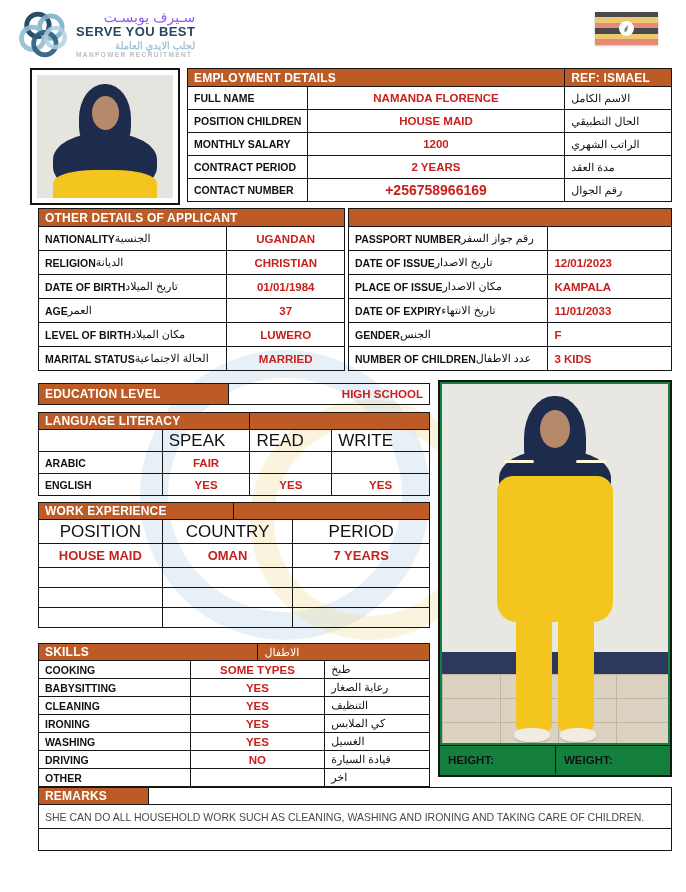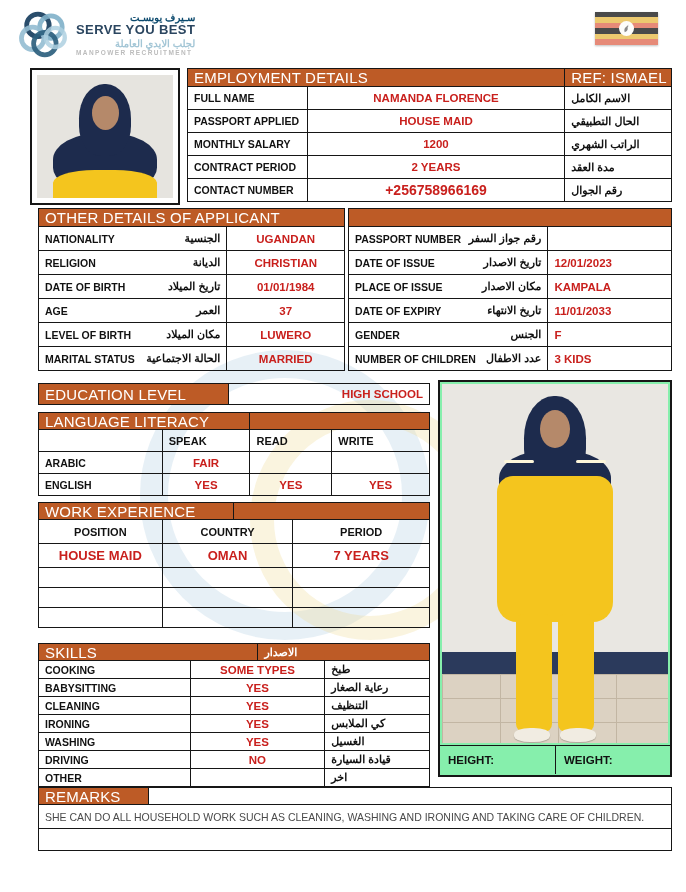--- a/index.html
+++ b/index.html
@@ -9,54 +9,54 @@
 
 
 .watermark{position:absolute;left:100px;top:340px;width:420px;height:330px;z-index:0;pointer-events:none}
 .wm-ring1{position:absolute;left:40px;top:10px;width:290px;height:290px;border:28px solid rgba(170,202,222,.28);border-radius:50%}
 .wm-ring2{position:absolute;left:150px;top:60px;width:240px;height:240px;border:24px solid rgba(240,220,150,.30);border-radius:50%}
 
 
 .tbl{position:absolute;border-top:1px solid #161616;border-left:1px solid #161616;z-index:2;background:transparent}
 .row{display:flex}
 .cell{border-right:1px solid #161616;border-bottom:1px solid #161616;display:flex;align-items:center;padding:0 6px;overflow:hidden;white-space:nowrap}
-.orange{background:#bd5b26;color:#fff;font-weight:normal;font-size:15px;letter-spacing:.2px}
+.orange{background:#bd5b26;color:#fff;font-weight:bold;font-size:12px;letter-spacing:.2px}
 .lbl{font-weight:bold;font-size:10.5px;color:#111}
-.split{justify-content:space-between}
-.ar{direction:rtl;font-size:11px;color:#111;font-weight:bold}
+.split{justify-content:flex-start}
+.ar{direction:rtl;font-size:11px;color:#111;font-weight:normal}
 .red{color:#c9201d;font-weight:bold;font-size:11.5px}
 .ctr{justify-content:center;}
 .rgt{justify-content:flex-end}
-.colhead{font-weight:bold;font-size:11px;color:#111}
+.colhead{font-weight:normal;font-size:17px;color:#111}
 
 
 .logo{position:absolute;left:18px;top:8px;display:flex;align-items:center;gap:6px;z-index:2}
 .logo-text{display:flex;flex-direction:column;line-height:1.12}
-.logo-ar{color:#0c4a6e;font-size:10px;font-weight:bold;direction:rtl}
+.logo-ar{color:#8b5cf6;font-size:14px;font-weight:normal;direction:rtl}
 .logo-en{color:#2b4660;font-size:13px;font-weight:bold;letter-spacing:.4px}
 .logo-ar2{color:#a3c6d6;font-size:10px;font-weight:bold;direction:rtl}
 .logo-en2{color:#bcbcbc;font-size:6.5px;letter-spacing:1.4px;font-weight:bold}
 
 
 .flag{position:absolute;left:595px;top:12px;width:63px;height:33px;z-index:2;
 background:linear-gradient(#4a4a4a 0 16.6%,#ecc96f 16.6% 33.3%,#e68a78 33.3% 50%,#4a4a4a 50% 66.6%,#ecc96f 66.6% 83.3%,#e68a78 83.3% 100%);
 box-shadow:0 1px 2px rgba(0,0,0,.25)}
 .flag-disc{position:absolute;left:50%;top:50%;width:15px;height:15px;margin:-7.5px 0 0 -7.5px;background:#fdfdfb;border-radius:50%;display:flex;align-items:center;justify-content:center}
 .crane{width:9px;height:10px}
 
 
 .portrait{position:absolute;left:30px;top:68px;width:150px;height:137px;border:2px solid #161616;background:#fff;padding:5px;z-index:2}
 .portrait-inner{position:relative;width:100%;height:100%;background:#e6e4df;overflow:hidden}
 .p-hijab{position:absolute;left:50%;top:9px;width:52px;height:72px;margin-left:-26px;background:#1d2b4d;border-radius:48% 48% 42% 42%}
 .p-face{position:absolute;left:50%;top:21px;width:27px;height:34px;margin-left:-13px;background:#b5896a;border-radius:50%}
 .p-shawl{position:absolute;left:50%;top:58px;width:104px;height:58px;margin-left:-52px;background:#1d2b4d;border-radius:46% 46% 40% 40%}
 .p-chest{position:absolute;left:50%;bottom:-4px;width:104px;height:32px;margin-left:-52px;background:#f4c51e;border-radius:40% 40% 0 0}
 
 
-.bodyframe{position:absolute;left:438px;top:380px;width:234px;height:397px;border:2px solid #161616;background:#86efac;z-index:2}
+.bodyframe{position:absolute;left:438px;top:380px;width:234px;height:397px;border:2px solid #161616;background:#15803d;z-index:2}
 .bodyphoto{position:relative;width:226px;height:359px;margin:2px;background:#e9e7e2;overflow:hidden}
 .bp-base{position:absolute;left:0;top:268px;width:100%;height:22px;background:#2b3a5c}
 .bp-floor{position:absolute;left:0;top:290px;width:100%;height:69px;background:#dcd2c2;
 background-image:linear-gradient(#c2b6a3 1px,transparent 1px),linear-gradient(90deg,#c2b6a3 1px,transparent 1px);background-size:58px 24px}
 .bp-hijab{position:absolute;left:50%;top:12px;width:62px;height:88px;margin-left:-31px;background:#1d2b4d;border-radius:48% 48% 40% 40%}
 .bp-face{position:absolute;left:50%;top:26px;width:30px;height:38px;margin-left:-15px;background:#b5896a;border-radius:50%}
 .bp-shawl{position:absolute;left:50%;top:66px;width:112px;height:64px;margin-left:-56px;background:#1d2b4d;border-radius:44% 44% 48% 48%}
 .bp-tunic{position:absolute;left:50%;top:92px;width:116px;height:146px;margin-left:-58px;background:#f4c51e;border-radius:16px 16px 20px 20px}
 .bp-pocket{position:absolute;top:76px;width:30px;height:3px;background:#fdf6da;border-radius:2px}
 .bp-leg{position:absolute;top:230px;width:36px;height:118px;background:#f4c51e;border-radius:8px}
@@ -116,21 +116,21 @@
     <div class="row">
       <div class="cell orange" style="width:378px;height:18px">EMPLOYMENT DETAILS</div>
       <div class="cell orange" style="width:107px;height:18px">REF: ISMAEL</div>
     </div>
     <div class="row">
       <div class="cell lbl" style="width:120px;height:23px">FULL NAME</div>
       <div class="cell red ctr" style="width:258px;height:23px">NAMANDA FLORENCE</div>
       <div class="cell ar rgt" style="width:107px;height:23px">الاسم الكامل</div>
     </div>
     <div class="row">
-      <div class="cell lbl" style="width:120px;height:23px">PASSPORT APPLIED</div>
+      <div class="cell lbl" style="width:120px;height:23px">POSITION CHILDREN</div>
       <div class="cell red ctr" style="width:258px;height:23px">HOUSE MAID</div>
       <div class="cell ar rgt" style="width:107px;height:23px">الحال التطبيقي</div>
     </div>
     <div class="row">
       <div class="cell lbl" style="width:120px;height:23px">MONTHLY SALARY</div>
       <div class="cell red ctr" style="width:258px;height:23px">1200</div>
       <div class="cell ar rgt" style="width:107px;height:23px">الراتب الشهري</div>
     </div>
     <div class="row">
       <div class="cell lbl" style="width:120px;height:23px">CONTRACT PERIOD</div>
@@ -300,21 +300,21 @@
     <div class="row">
       <div class="cell" style="width:124px;height:20px"></div>
       <div class="cell" style="width:131px;height:20px"></div>
       <div class="cell" style="width:137px;height:20px"></div>
     </div>
   </div>
 
   <div class="tbl" style="left:38px;top:643px;width:392px">
     <div class="row">
       <div class="cell orange" style="width:220px;height:17px">SKILLS</div>
-      <div class="cell orange rgt ar" style="width:172px;height:17px;color:#fff">الاصدار</div>
+      <div class="cell orange rgt ar" style="width:172px;height:17px;color:#fff">الاطفال</div>
     </div>
     <div class="row">
       <div class="cell lbl" style="width:152px;height:18px">COOKING</div>
       <div class="cell red ctr" style="width:135px;height:18px">SOME TYPES</div>
       <div class="cell ar rgt" style="width:105px;height:18px">طبخ</div>
     </div>
     <div class="row">
       <div class="cell lbl" style="width:152px;height:18px">BABYSITTING</div>
       <div class="cell red ctr" style="width:135px;height:18px">YES</div>
       <div class="cell ar rgt" style="width:105px;height:18px">رعاية الصغار</div>

